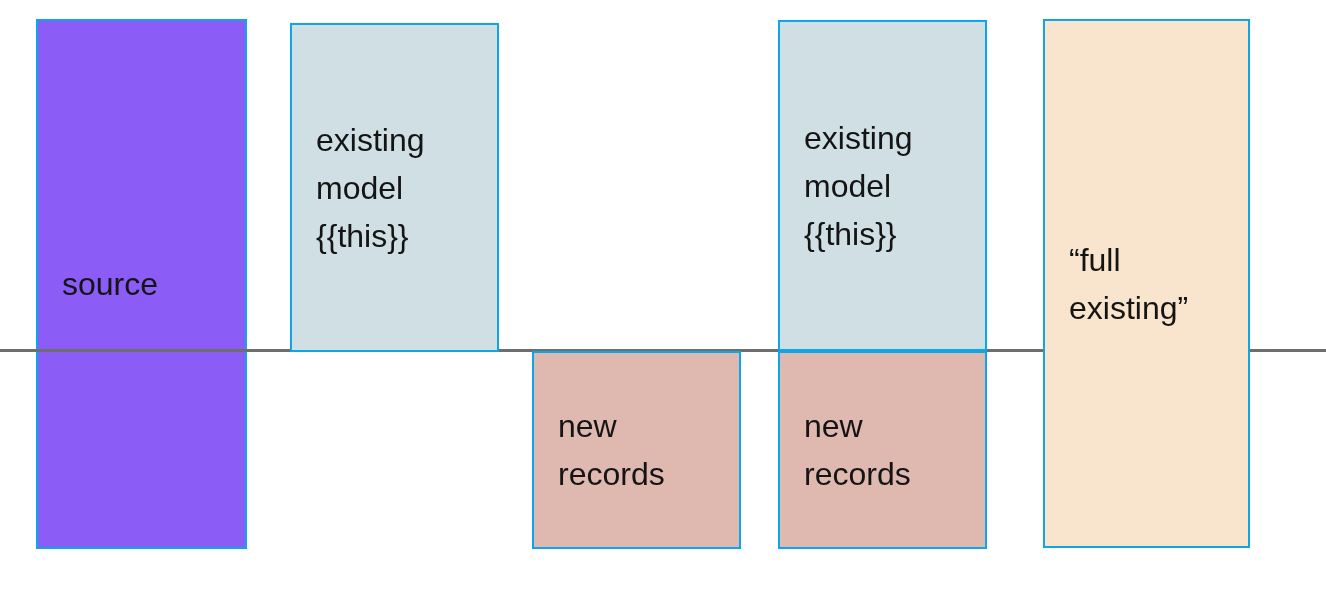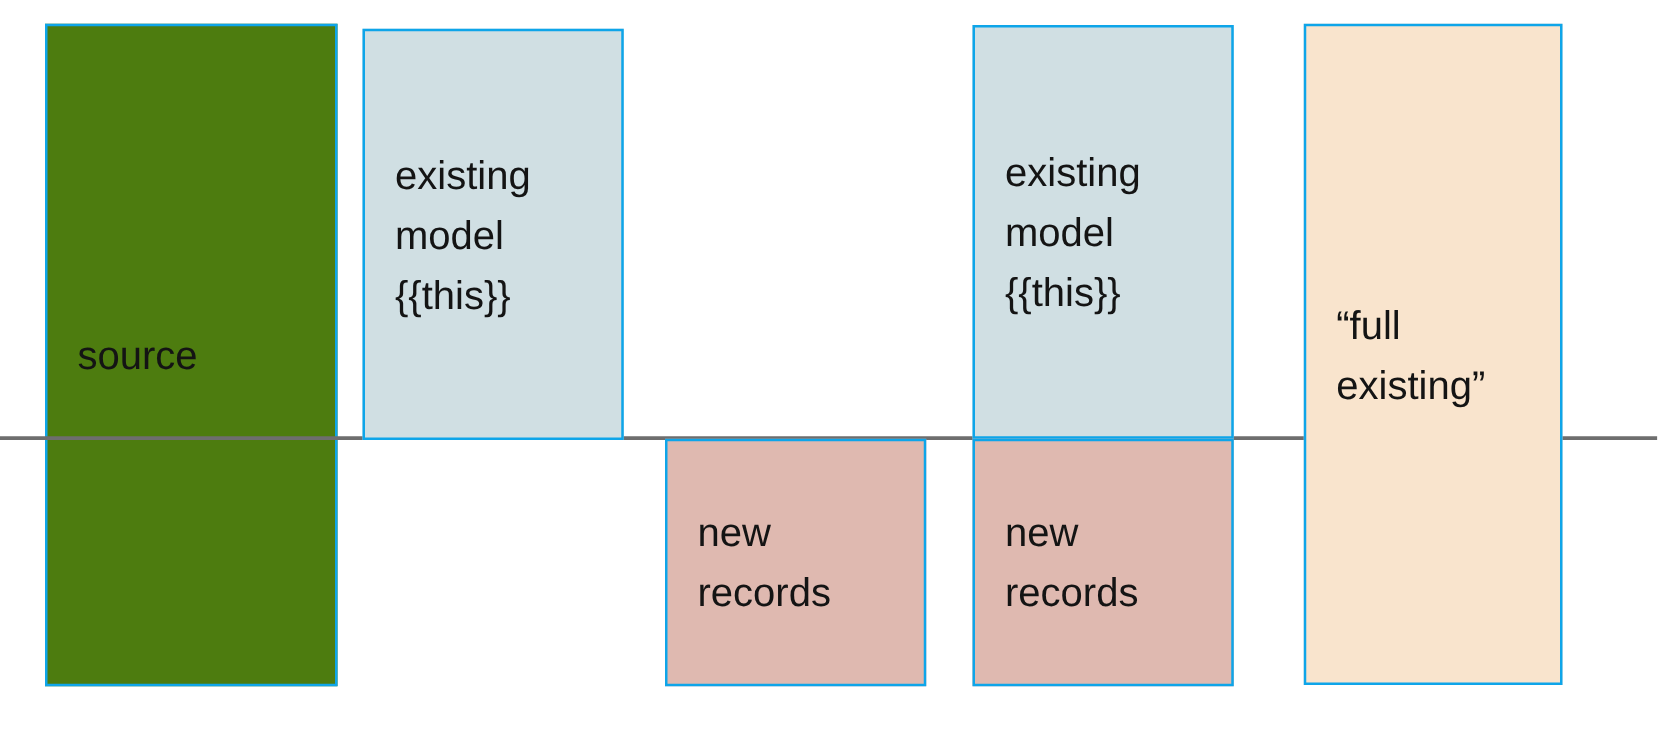--- a/index.html
+++ b/index.html
@@ -37,22 +37,22 @@
     white-space: pre-line;
     font-size: 32px;
     line-height: 48px;
     color: #141414;
     padding-left: 24px;
     padding-right: 8px;
   }
   
   .box.source {
     left: 36px; top: 19px;
-    width: 234px; height: 530px;
-    background: #4d7c0f;
+    width: 211px; height: 530px;
+    background: #8b5cf6;
     z-index: 1;
   }
   .box.model-1 {
     left: 290px; top: 23px;
     width: 209px; height: 329px;
     background: #d0dfe3;
   }
   .box.records-1 {
     left: 532px; top: 351px;
     width: 209px; height: 198px;

